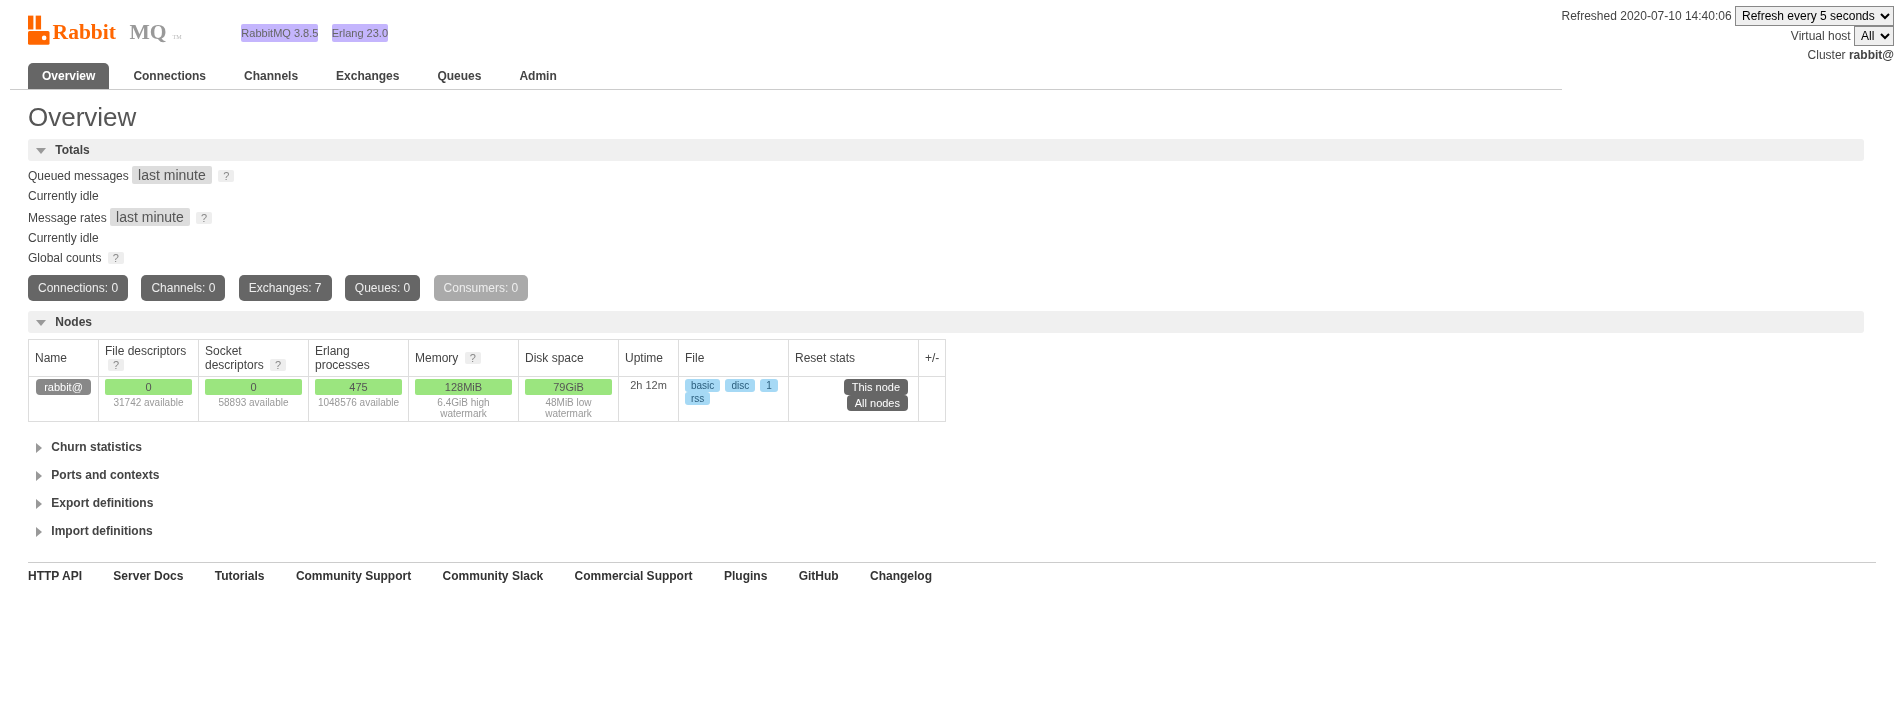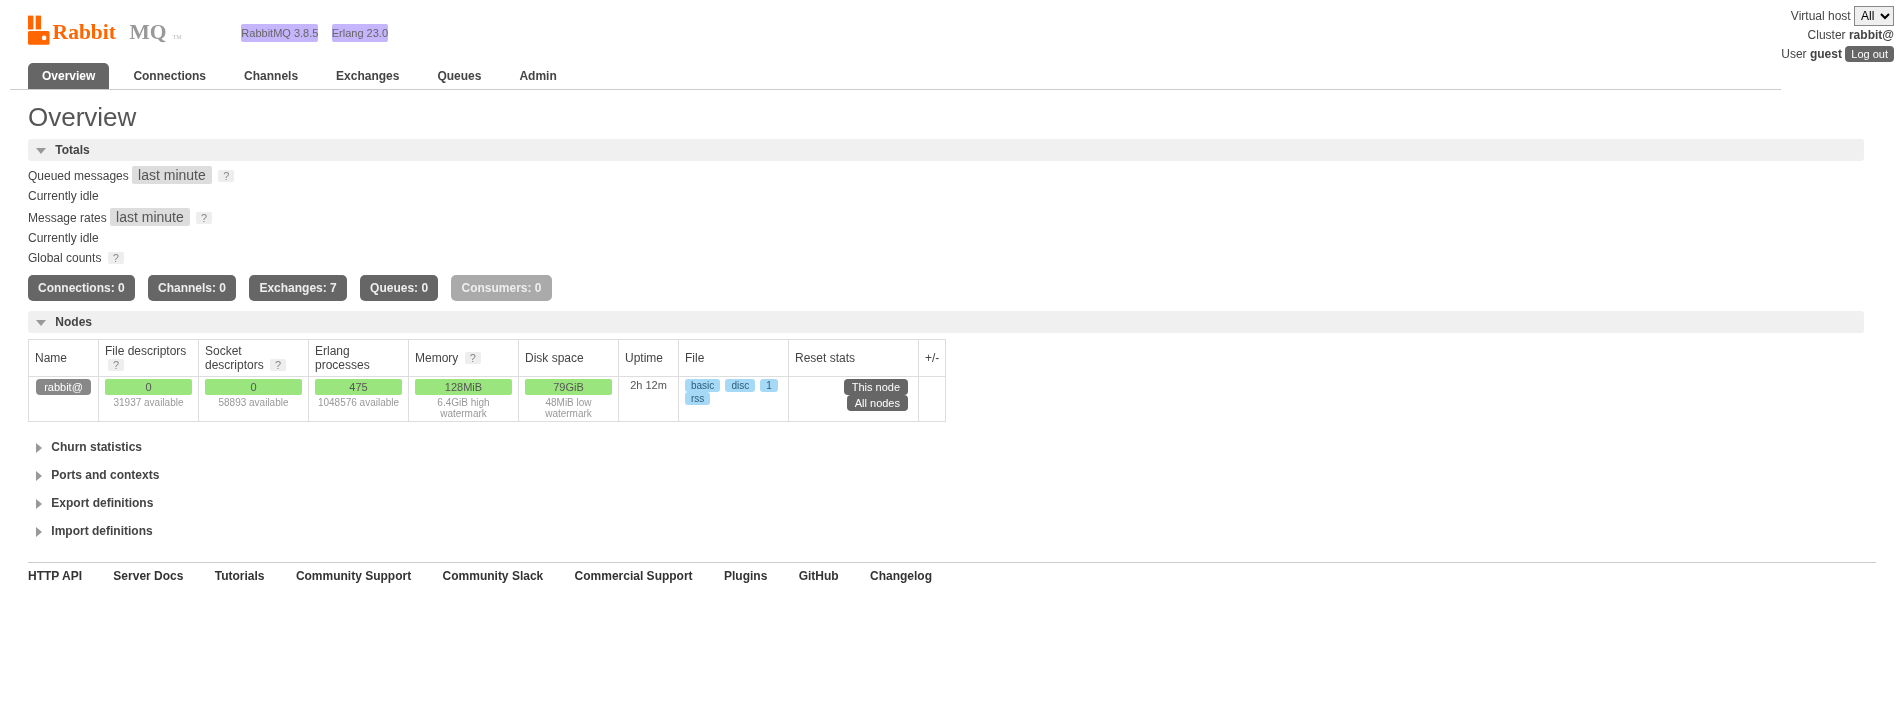--- a/index.html
+++ b/index.html
@@ -24,53 +24,55 @@
   h1.page-title { font-size:26px; font-weight:normal; color:#555; margin:12px 0 6px 18px;}
   .section-header { background:#f0f0f0; padding:4px 8px; margin:4px 30px 6px 18px; cursor:pointer; border-radius:3px;}
   .section-header .arrow { display:inline-block; width:0; height:0; vertical-align:middle; margin-right:6px;}
   .arrow.down { border-left:5px solid transparent; border-right:5px solid transparent; border-top:6px solid #999;}
   .arrow.right { border-top:5px solid transparent; border-bottom:5px solid transparent; border-left:6px solid #999;}
   .section-header b { color:#444; }
   .content-indent { margin:0 18px 10px 18px; }
   .muted-pill { background:#ddd; color:#555; padding:1px 6px; border-radius:2px; font-size:14px;}
   .help-pill { background:#eee; color:#888; padding:0 5px; border-radius:2px; font-size:11px; margin-left:3px; cursor:pointer;}
   .line { margin:6px 0;}
-  .count-pill { display:inline-block; background:#666; color:#eee; padding:6px 10px; border-radius:5px; font-weight:bold; font-size:12px; margin-right:10px; cursor:pointer;}
+  .count-pill { display:inline-block; background:#666; color:#eee; padding:6px 10px; border-radius:5px; font-weight:normal; font-size:12px; margin-right:10px; cursor:pointer;}
   .count-pill.muted { background:#aaa; }
   table.nodes { border-collapse:collapse; width:auto; margin-top:4px;}
   table.nodes th { text-align:left; font-weight:normal; background:#fff; border:1px solid #ddd; padding:4px 6px; font-size:12px; color:#444;}
   table.nodes td { border:1px solid #ddd; padding:2px 6px; font-size:11px; text-align:center; color:#555; vertical-align:top;}
   .node-name { background:#888; color:#fff; padding:2px 8px; border-radius:4px; display:inline-block;}
   .green-bar { background:#9be57f; padding:2px 0; border-radius:2px; display:block; }
   .subval { color:#999; font-size:10px; display:block; margin-top:2px;}
   .info-badge { background:#a6d9f5; color:#2b5e7d; padding:1px 6px; border-radius:3px; font-size:10px; margin-right:2px; display:inline-block;}
   .reset-btn { background:#666; color:#fff; padding:2px 8px; border-radius:4px; font-size:11px; display:inline-block; margin-right:4px; cursor:pointer;}
   .plusminus { border:1px solid #ddd; padding:2px 6px; font-size:12px; margin-left:4px;}
   .footer-links { border-top:1px solid #ccc; margin:20px 18px 0 18px; padding:6px 0; }
   .footer-links span { font-weight:bold; font-size:12px; margin-right:28px; cursor:pointer; color:#333;}
   .clear { clear:both;}
 </style>
 </head>
 <body>
 
 <div class="header-right">
   <div>
+    <span>Refreshed</span>
+    <span>2020-07-10 14:40:06</span>
+    <select>
+      <option>Refresh every 5 seconds</option>
+    </select>
+  </div>
+  <div>
     <span>Virtual host</span>
     <select style="min-width:40px;">
       <option>All</option>
     </select>
   </div>
   <div>
     <span>Cluster</span>
     <b>rabbit@</b>
-  </div>
-  <div>
-    <span>User</span>
-    <b>guest</b>
-    <span class="logout-btn">Log out</span>
   </div>
 </div>
 
 <div class="logo-block">
   <span class="logo">
     <svg viewBox="0 0 260 40" width="200" height="34">
       <g fill="#f60">
         <rect x="0" y="0" width="7" height="18"></rect>
         <rect x="10" y="0" width="7" height="18"></rect>
         <rect x="0" y="20" width="28" height="18" rx="2"></rect>
@@ -145,21 +147,21 @@
       <th style="width:100px">Disk space</th>
       <th style="width:60px">Uptime</th>
       <th style="width:110px">File</th>
       <th style="width:130px">Reset stats</th>
       <th class="plusminus">+/-</th>
     </tr>
     <tr>
       <td><span class="node-name">rabbit@             </span></td>
       <td>
             <span class="green-bar">0</span>
-            <span class="subval">31937 available</span>
+            <span class="subval">31742 available</span>
           </td>
       <td>
             <span class="green-bar">0</span>
             <span class="subval">58893 available</span>
           </td>
       <td>
             <span class="green-bar">475</span>
             <span class="subval">1048576 available</span>
           </td>
       <td>

